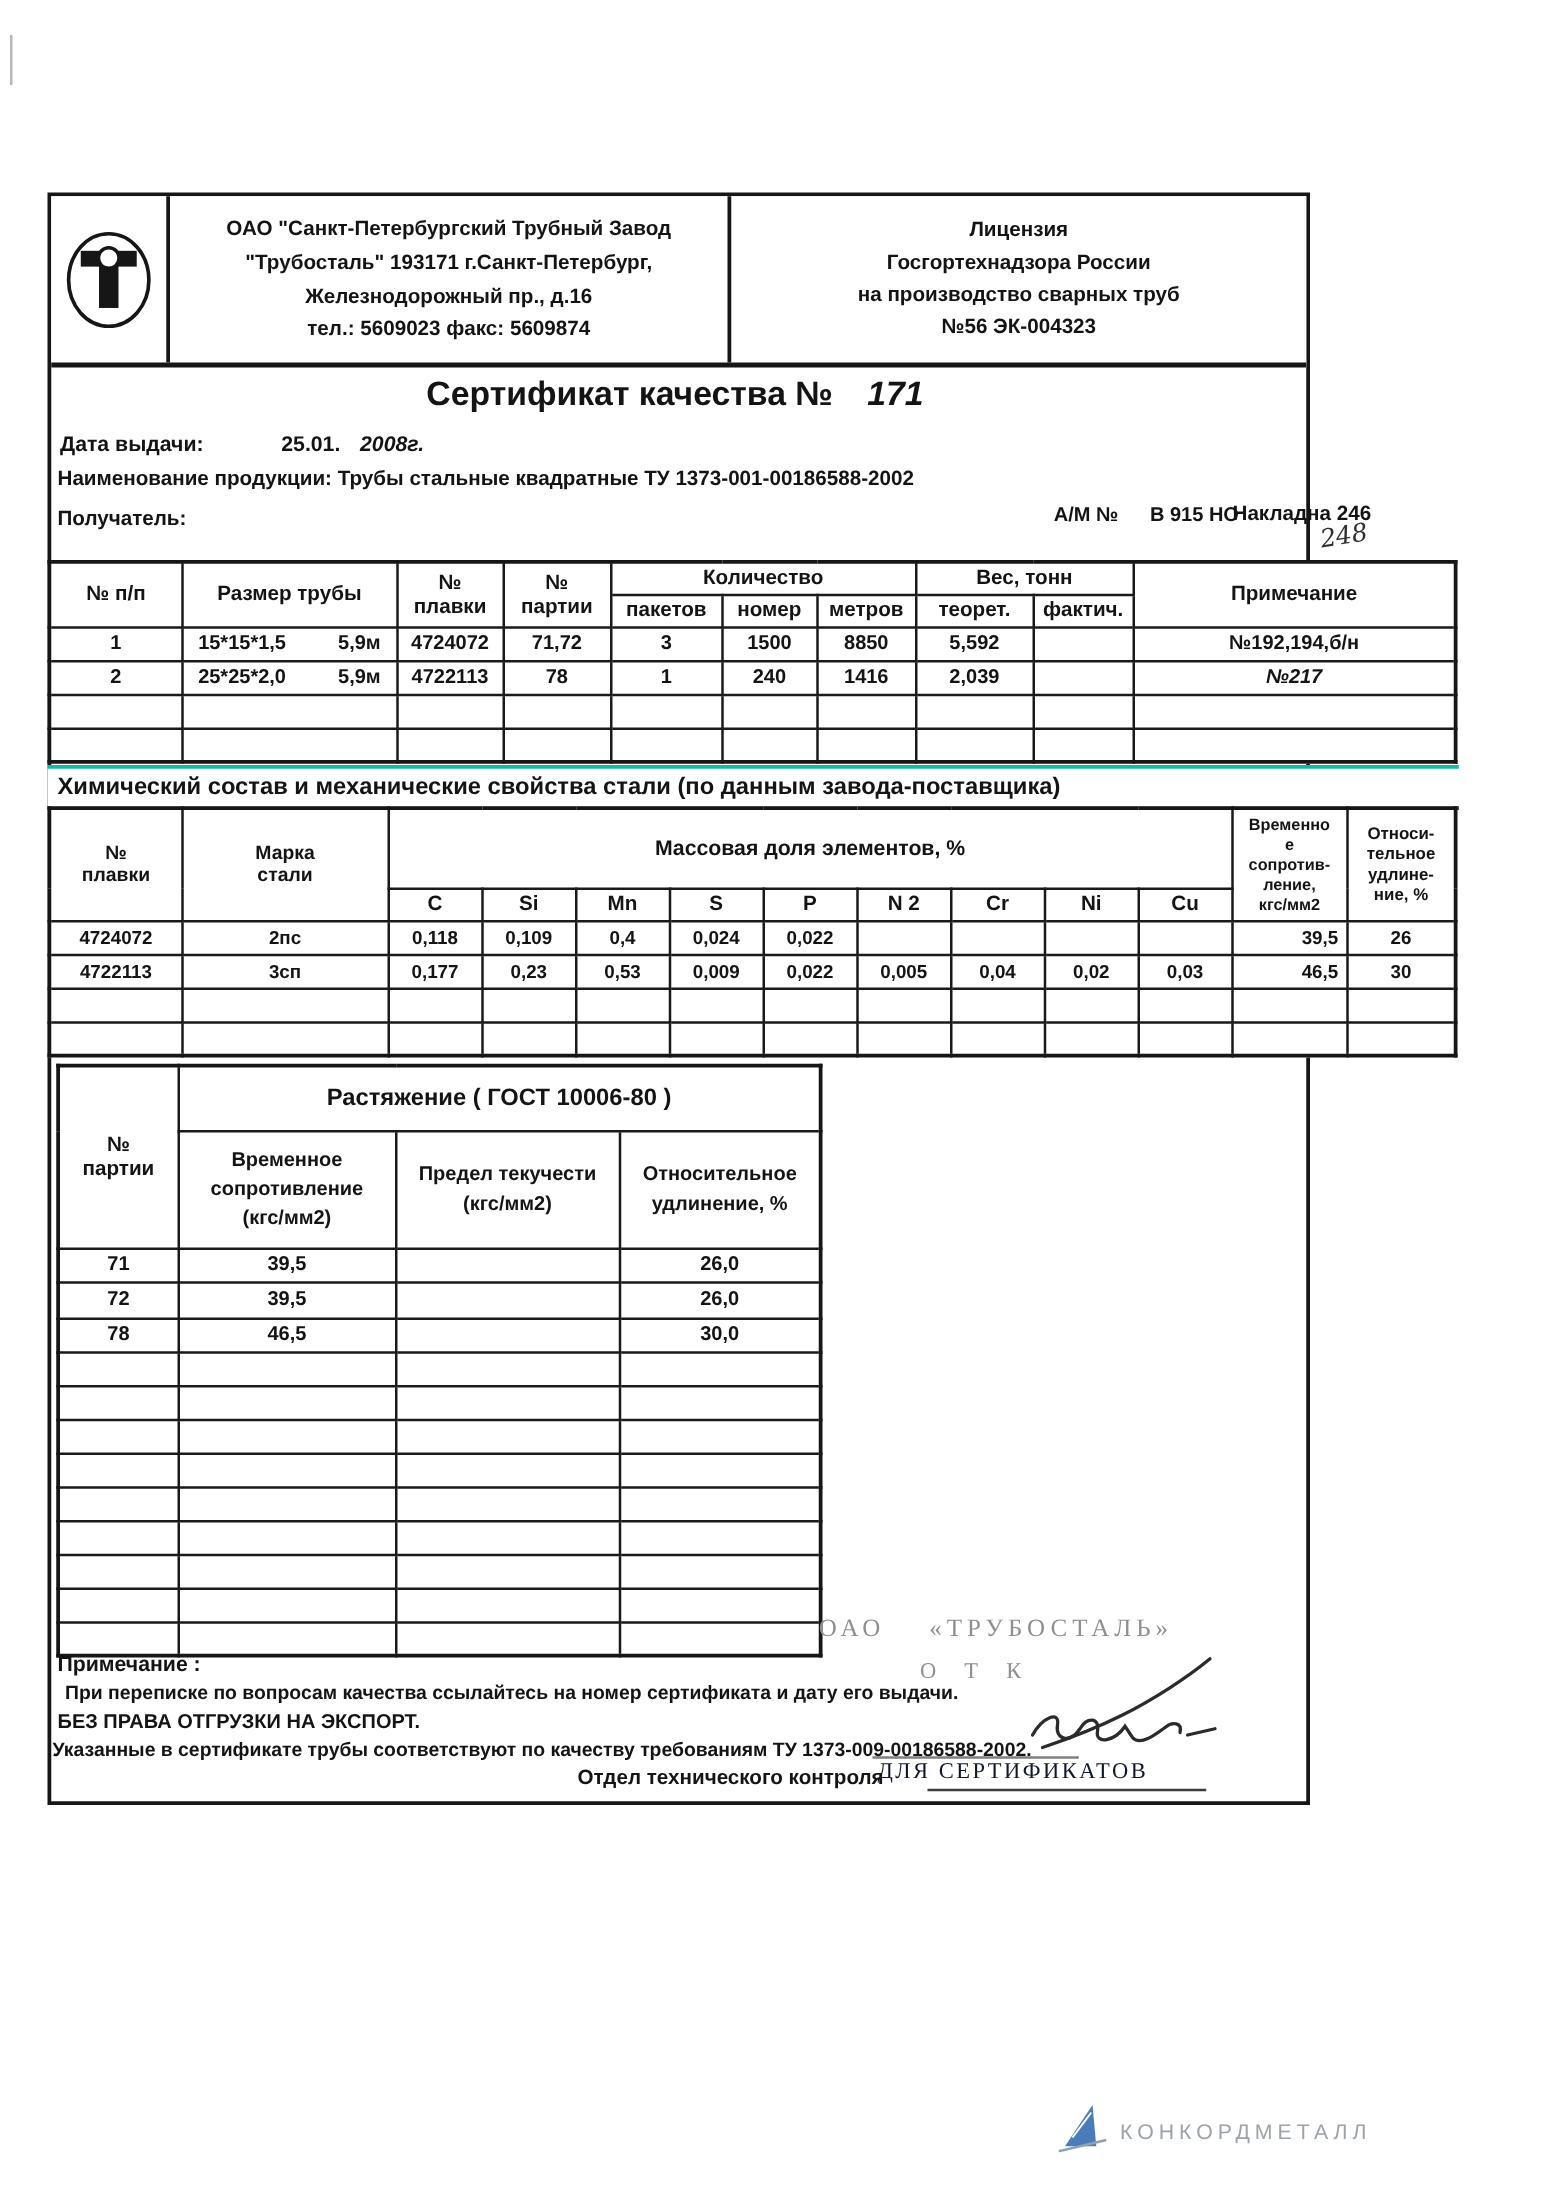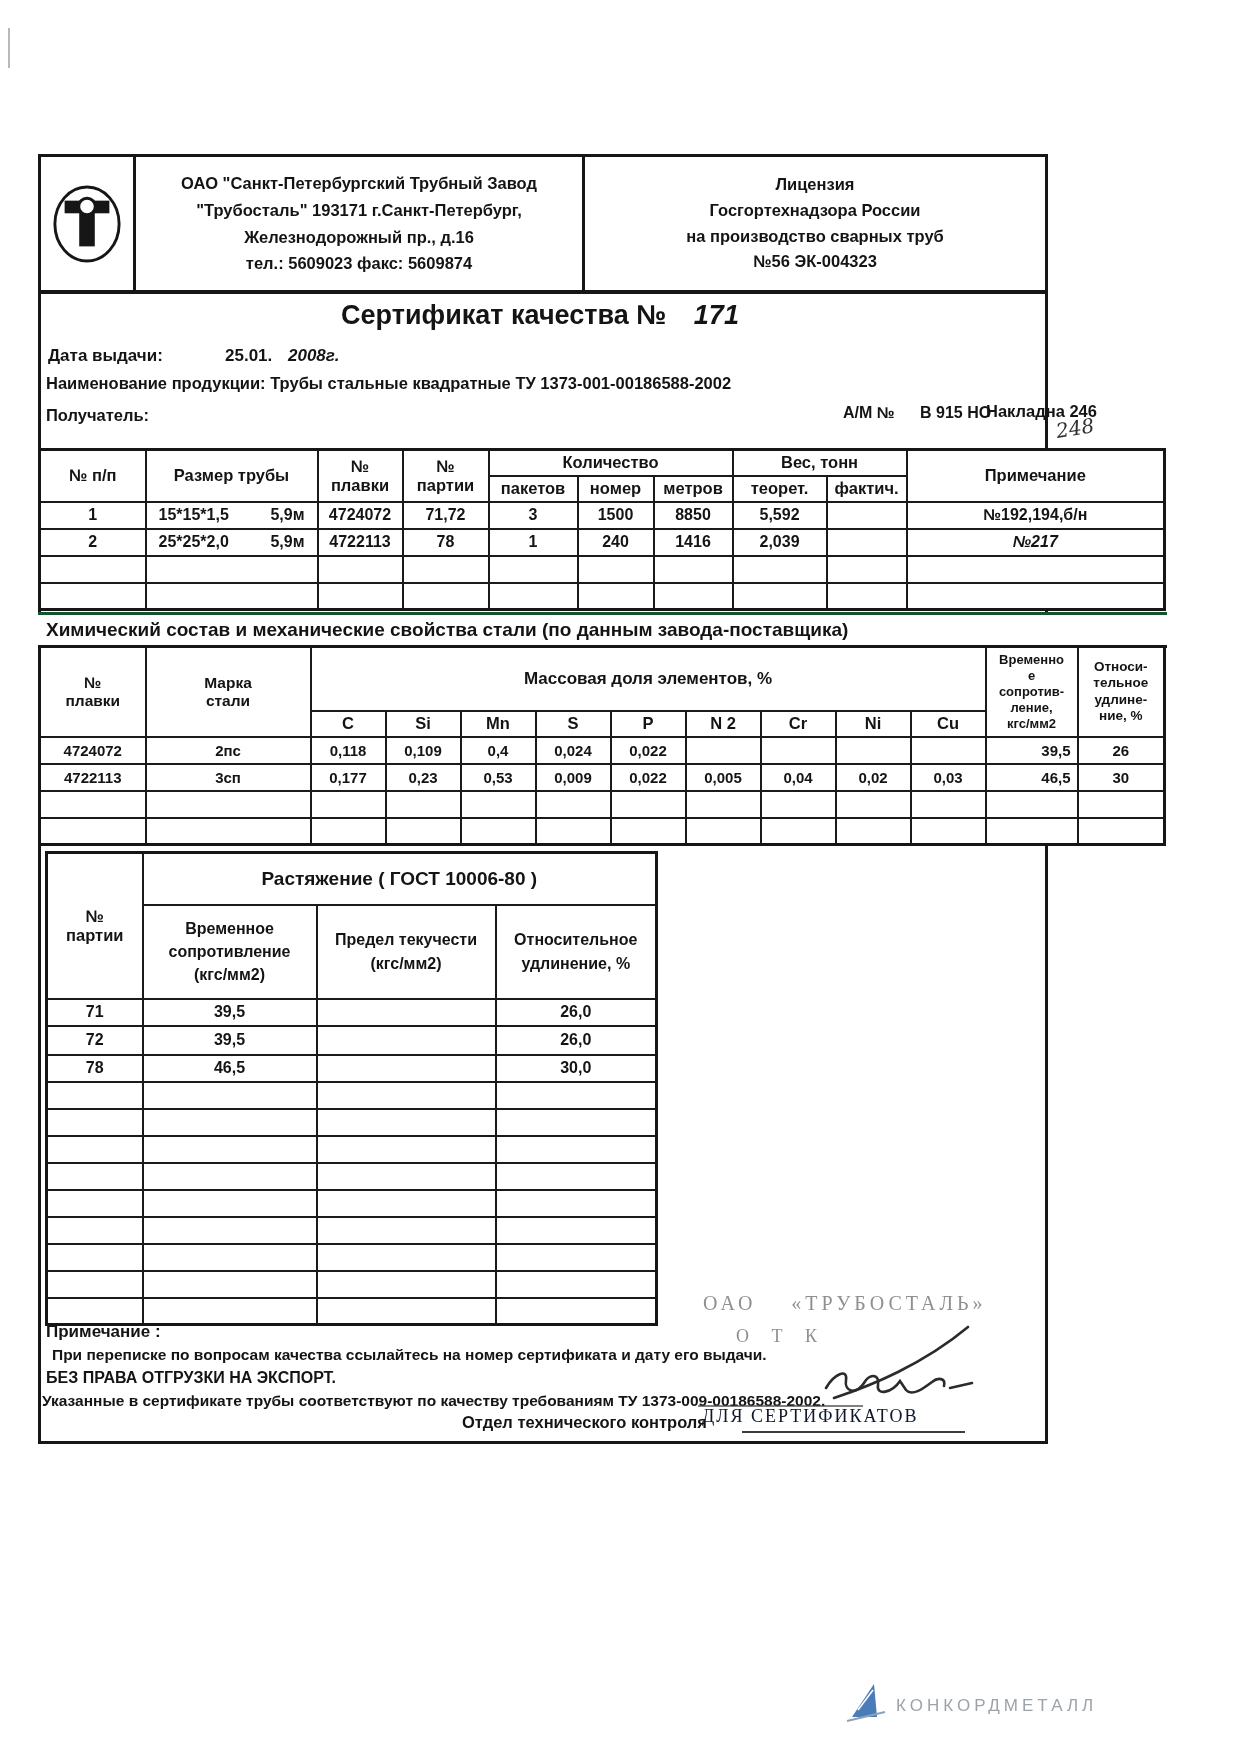--- a/index.html
+++ b/index.html
@@ -22,21 +22,21 @@
   table.t1 td.hd{font-size:16.5px;}
   .sz{display:flex;justify-content:space-between;padding:0 12px;}
   td.note{text-align:left;padding-left:10px;}
   table.chem{border:3px solid #161616;font-size:15px;}
   .chem .el{font-size:16.5px;}
   .chem .smallhd{font-size:13px;line-height:1.22;font-weight:700;}
   .chem td.rnum{text-align:right;padding-right:6px;}
   table.tens{border:3px solid #161616;font-size:16px;}
   .tens .hd2{font-size:16px;line-height:1.45;}
   
-  .band{position:absolute;left:38px;top:612px;width:1121px;height:30px;border-top:3px solid #14532d;border-bottom:3px solid #161616;background:#fff;z-index:3;
+  .band{position:absolute;left:38px;top:612px;width:1121px;height:30px;border-top:3px solid #14b8a6;border-bottom:3px solid #161616;background:#fff;z-index:3;
         font-size:19px;font-weight:700;line-height:30px;padding-left:8px;}
   .txt{position:absolute;z-index:4;white-space:nowrap;}
   .stamp{font-family:"Liberation Serif",serif;color:#8f8f8f;z-index:5;position:absolute;white-space:nowrap;}
   .hand{font-family:"DejaVu Serif",serif;font-style:italic;color:#2f2f2f;z-index:6;position:absolute;}
   .wm-text{position:absolute;color:#9da3a8;font-size:17px;letter-spacing:4px;font-weight:400;z-index:2;white-space:nowrap;}
   .artifact{position:absolute;left:8px;top:28px;width:2px;height:40px;background:#b9b9b9;}
   .uline{position:absolute;background:#3c3c3c;z-index:4;}
   svg{display:block;}
 </style>
 </head>
@@ -388,21 +388,21 @@
   </table>
 
   <div class="txt b" style="left:46px;top:1322px;font-size:17px;">Примечание :</div>
   <div class="txt b" style="left:52px;top:1346px;font-size:15.5px;">При переписке по вопросам качества ссылайтесь на номер сертификата и дату его выдачи.</div>
   <div class="txt b" style="left:46px;top:1369px;font-size:16px;">БЕЗ ПРАВА ОТГРУЗКИ НА ЭКСПОРТ.</div>
   <div class="txt b" style="left:42px;top:1392px;font-size:15.5px;">Указанные в сертификате трубы соответствуют по  качеству требованиям ТУ 1373-009-00186588-2002.</div>
   <div class="txt b" style="left:462px;top:1413px;font-size:16.5px;">Отдел технического контроля</div>
   <div class="uline" style="left:742px;top:1431px;width:223px;height:2px;"></div>
   <div class="uline" style="left:698px;top:1405px;width:165px;height:2px;opacity:.65;"></div>
 
-  <div class="stamp" style="left:655px;top:1292px;font-size:20px;letter-spacing:4px;margin-left:48px;">
+  <div class="stamp" style="left:655px;top:1292px;font-size:20px;letter-spacing:4px;">
     <span>ОАО</span>
     <span style="margin-left:26px;">«ТРУБОСТАЛЬ»</span>
   </div>
   <div class="stamp" style="left:736px;top:1326px;font-size:18px;letter-spacing:9px;">О Т К</div>
   <div class="stamp" style="left:702px;top:1406px;font-size:18px;letter-spacing:2px;color:#0f172a;">ДЛЯ СЕРТИФИКАТОВ</div>
 
   <div class="abs" style="left:800px;top:1322px;z-index:6;">
     <svg width="180" height="95" viewBox="0 0 180 95">
       <g fill="none" stroke="#2b2b2b" stroke-width="2.6" stroke-linecap="round">
         <path d="M168 5 C150 20, 122 38, 98 50 C78 60, 52 70, 34 76"></path>

